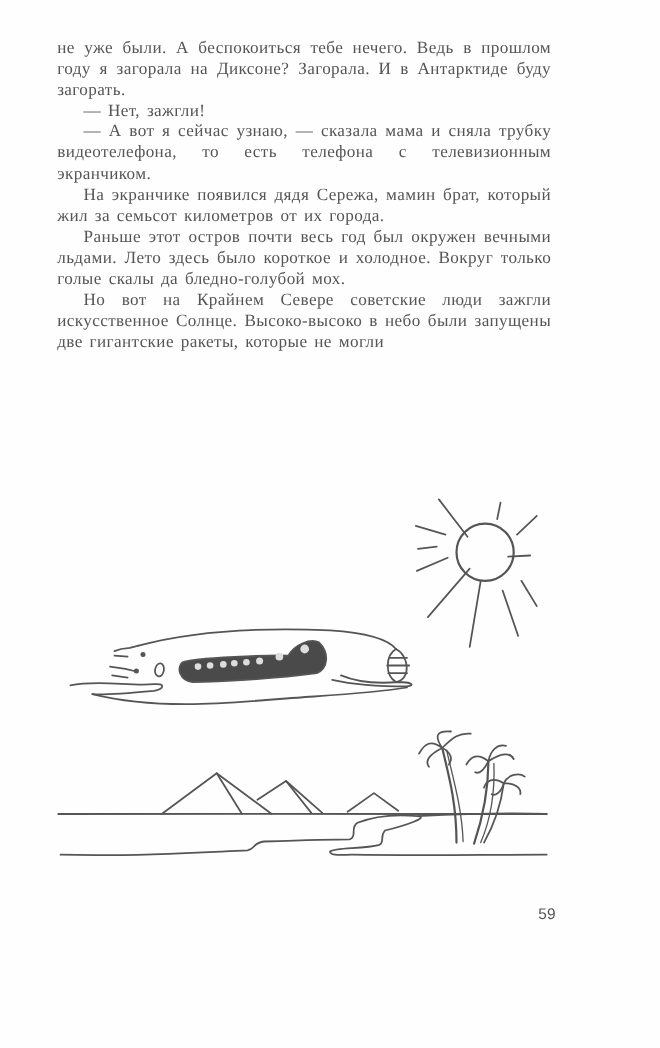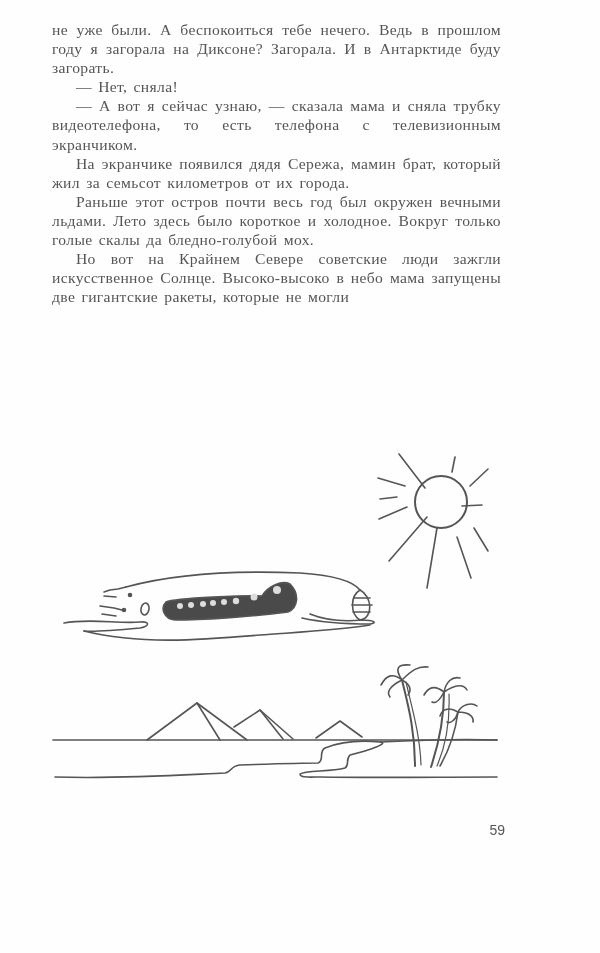--- a/index.html
+++ b/index.html
@@ -1,44 +1,44 @@
 <!DOCTYPE html>
 <html><head>
   <meta charset="utf-8">
   <style>
     html, body { margin: 0; padding: 0; background: #ffffff; }
     body { width: 600px; height: 953px; position: relative; overflow: hidden; }
     .page { position: absolute; left: 0; top: 0; width: 600px; height: 953px; background: #fefefe; }
     .text-block {
-      position: absolute; left: 52px; top: 20px; width: 449px;
+      position: absolute; left: 52px; top: 34px; width: 449px;
       font-family: "Liberation Serif", "DejaVu Serif", serif;
       font-size: 15.6px; line-height: 19.1px; color: #555555;
       text-align: justify; letter-spacing: 0.35px; word-spacing: 2px;
     }
     .para { margin: 0; text-indent: 0; }
     .para.indent { text-indent: 24px; }
     .para.gap { margin-top: 0; }
     .illustration { position: absolute; left: 0; top: 430px; width: 600px; height: 370px; }
     .page-number {
       position: absolute; left: 475px; top: 822px; width: 30px; text-align: right;
       font-family: "Liberation Sans", "DejaVu Sans", sans-serif; font-size: 14px; color: #555555;
     }
   </style>
 </head>
 <body>
 
 <div class="page">
 
   <div class="text-block">
     <p class="para">не уже были. А беспокоиться тебе нечего. Ведь в прошлом году я загорала на Диксоне? Загорала. И в Антарктиде буду загорать.</p>
-    <p class="para indent">— Нет, сняла!</p>
+    <p class="para indent">— Нет, зажгли!</p>
     <p class="para indent">— А вот я сейчас узнаю, — сказала мама и сняла трубку видеотелефона, то есть телефона с телевизионным экранчиком.</p>
     <p class="para indent gap">На экранчике появился дядя Сережа, мамин брат, который жил за семьсот километров от их города.</p>
     <p class="para indent gap">Раньше этот остров почти весь год был окружен вечными льдами. Лето здесь было короткое и холодное. Вокруг только голые скалы да бледно-голубой мох.</p>
-    <p class="para indent gap">Но вот на Крайнем Севере советские люди зажгли искусственное Солнце. Высоко-высоко в небо мама запущены две гигантские ракеты, которые не могли</p>
+    <p class="para indent gap">Но вот на Крайнем Севере советские люди зажгли искусственное Солнце. Высоко-высоко в небо были запущены две гигантские ракеты, которые не могли</p>
   </div>
 
   <svg class="illustration" viewBox="0 430 600 370" width="600" height="370" fill="none" stroke="#555555" stroke-width="1.6" stroke-linecap="round" stroke-linejoin="round">
 
     <g>
       <circle cx="441" cy="502" r="26" stroke-width="2"></circle>
       <line x1="399" y1="454" x2="425" y2="488"></line>
       <line x1="455" y1="457" x2="452" y2="472"></line>
       <line x1="488" y1="469" x2="470" y2="486"></line>
       <line x1="378" y1="478" x2="405" y2="486"></line>

